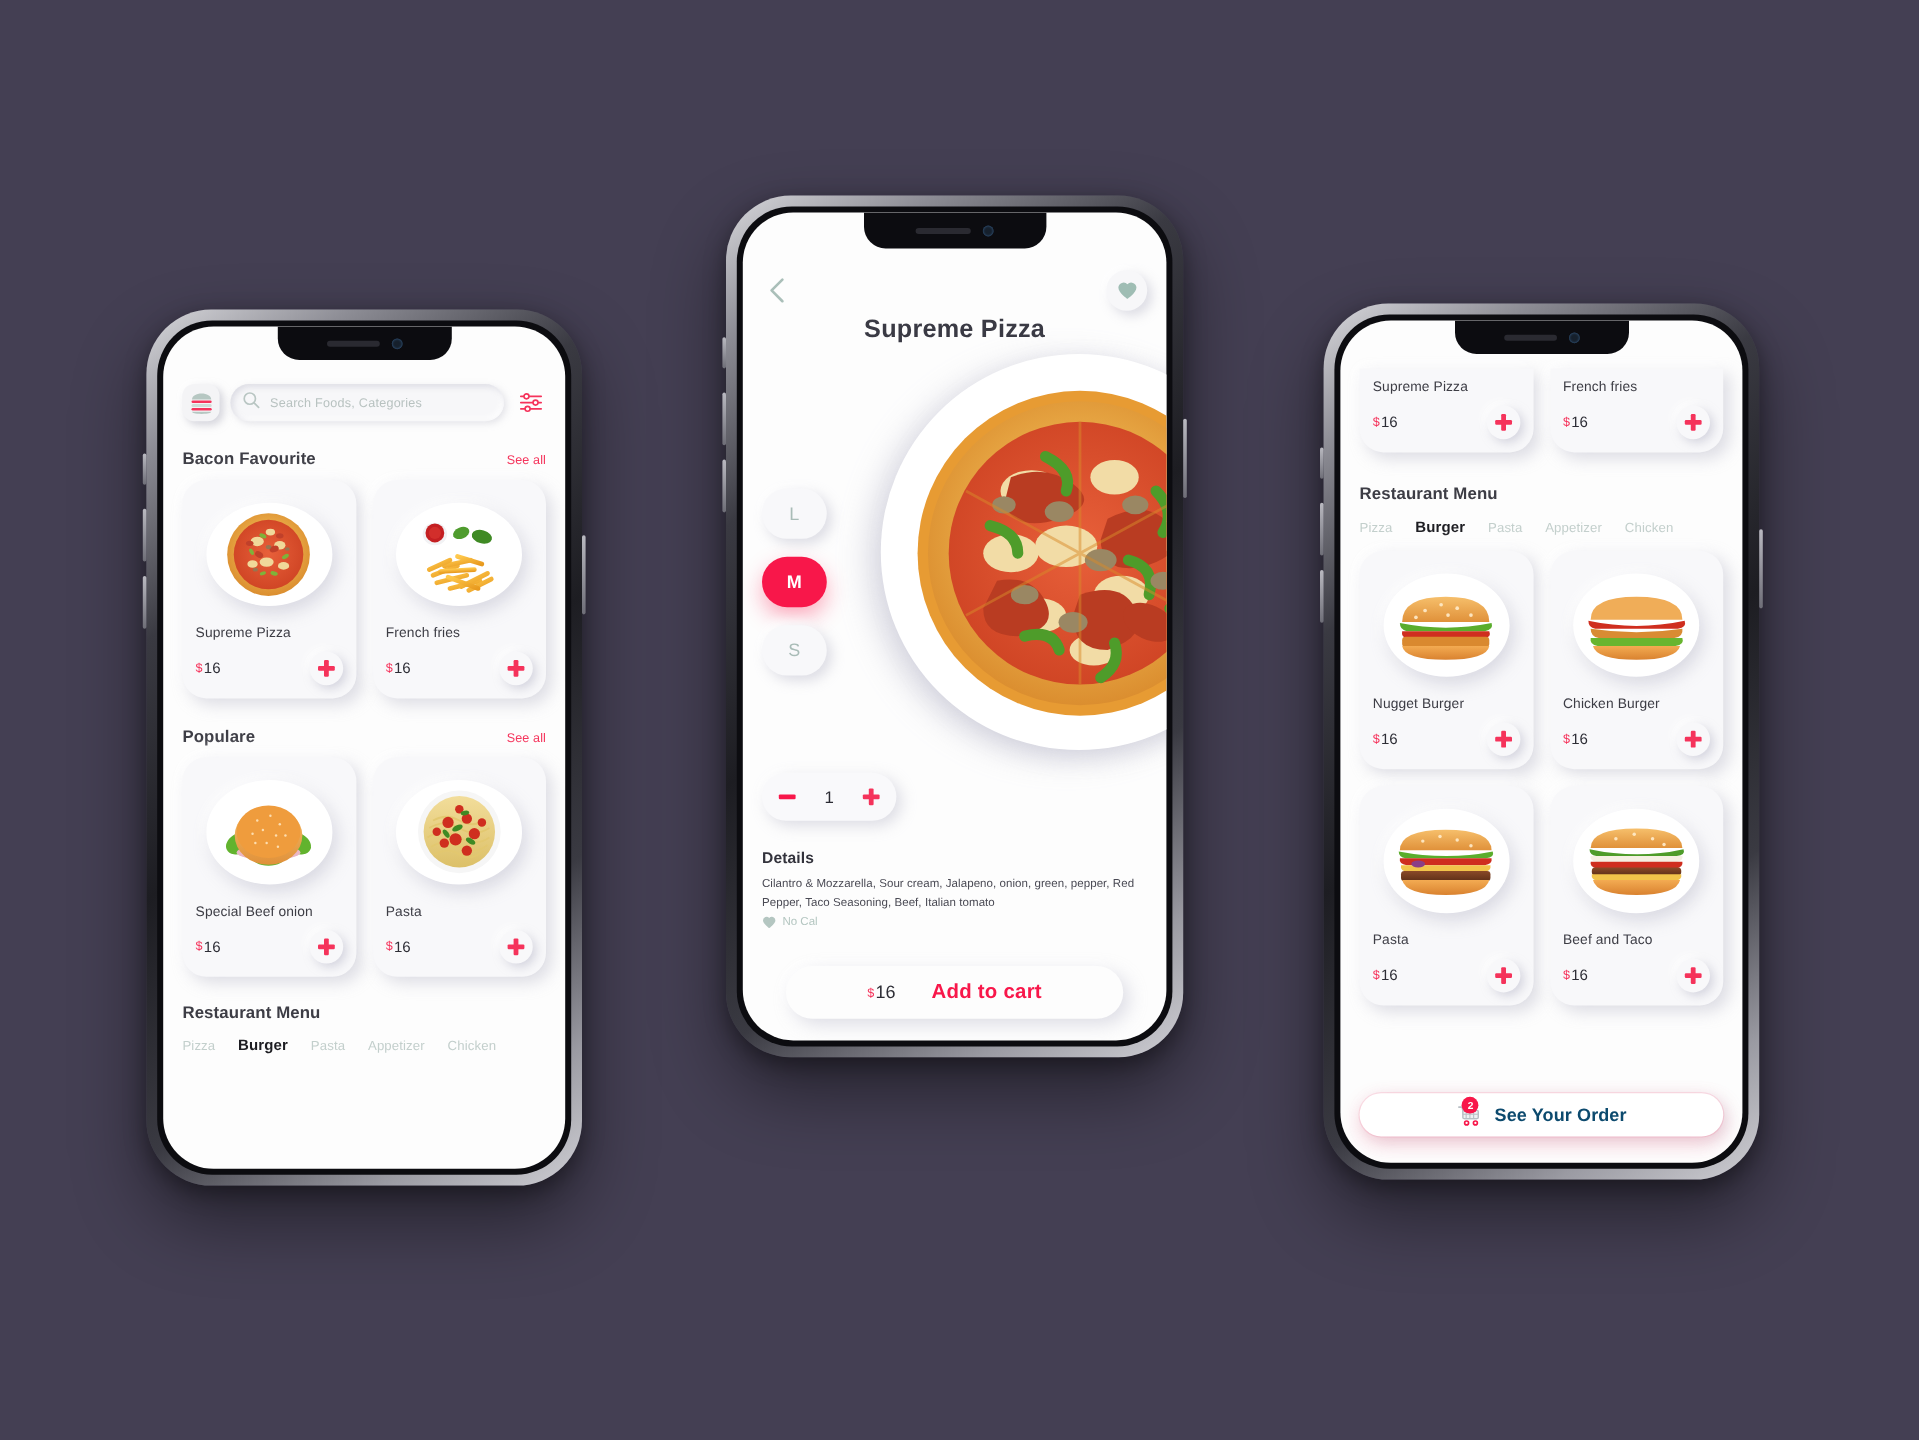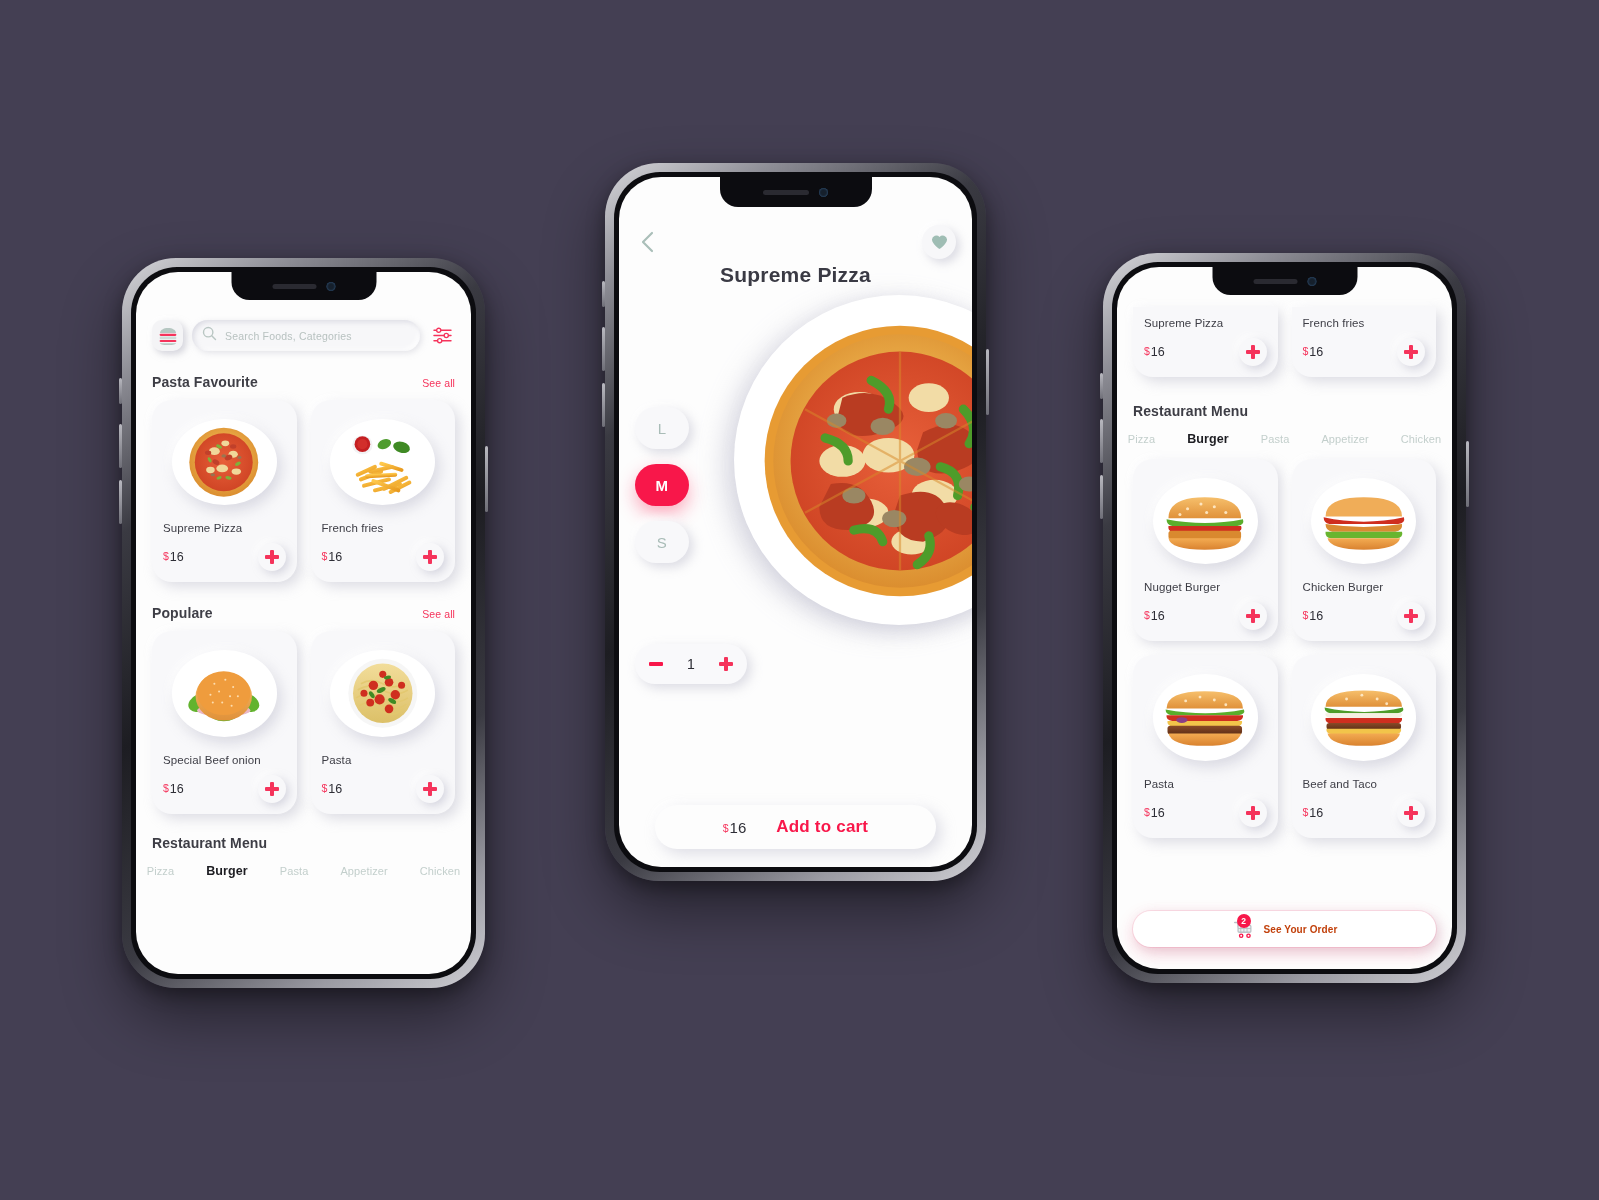--- a/index.html
+++ b/index.html
@@ -206,25 +206,24 @@
   }
   .plus-glyph::before, .plus-glyph::after {
     content: ""; position: absolute; background: #f5335b; border-radius: 1px;
   }
   .plus-glyph::before { left: 0; top: 5px; width: 14px; height: 4px; }
   .plus-glyph::after  { top: 0; left: 5px; width: 4px; height: 14px; }
 
   
   .tabs {
     display: flex;
-    gap: 32px;
+    gap: 19px;
     margin-top: 13px;
     align-items: baseline;
     white-space: nowrap;
-    justify-content: center;
   }
   .tab { font-size: 11px; color: #c3cfcc; letter-spacing: .1px; cursor: pointer; }
   .tab.active { color: #1d1d22; font-weight: 700; font-size: 12.5px; }
 
   
   .detail-top {
     display: flex;
     align-items: center;
     justify-content: space-between;
     padding-top: 48px;
@@ -365,21 +364,21 @@
   }
   .cart-icon-wrap { position: relative; width: 22px; height: 22px; }
   .cart-badge {
     position: absolute; top: -4px; left: 5px;
     width: 14px; height: 14px; border-radius: 50%;
     background: #f8174a; color: #fff;
     font-size: 8.5px; font-weight: 700;
     display: flex; align-items: center; justify-content: center;
     z-index: 3;
   }
-  .order-text { font-size: 10px; font-weight: 700; color: #c2410c; letter-spacing: .1px; }
+  .order-text { font-size: 15px; font-weight: 700; color: #0c4a6e; letter-spacing: .1px; }
 </style>
 </head>
 <body>
 
 <svg width="0" height="0" style="position:absolute" aria-hidden="true">
   <defs>
     <radialGradient id="gPizzaC" cx="50%" cy="45%" r="58%">
       <stop offset="0%" stop-color="#f2c066"></stop>
         <stop offset="60%" stop-color="#e8a845"></stop>
         <stop offset="100%" stop-color="#d98a2c"></stop>
@@ -451,21 +450,21 @@
               <line x1="1" y1="9" x2="19" y2="9" stroke="#f5335b" stroke-width="1.5" stroke-linecap="round"></line>
               <line x1="1" y1="14.5" x2="19" y2="14.5" stroke="#f5335b" stroke-width="1.5" stroke-linecap="round"></line>
               <circle cx="6" cy="3.5" r="2.2" fill="#fff" stroke="#f5335b" stroke-width="1.4"></circle>
               <circle cx="14" cy="9" r="2.2" fill="#fff" stroke="#f5335b" stroke-width="1.4"></circle>
               <circle cx="7" cy="14.5" r="2.2" fill="#fff" stroke="#f5335b" stroke-width="1.4"></circle>
             </svg>
           </div>
         </div>
 
         <div class="sec-head">
-          <span class="sec-title">Pasta Favourite</span>
+          <span class="sec-title">Bacon Favourite</span>
           <span class="see-all">See all</span>
         </div>
         <div class="grid">
           <div class="card">
             <div class="card-img-wrap">
               <div class="plate"></div>
               <svg class="food-art" viewBox="0 0 100 100">
                 <circle cx="50" cy="50" r="44" fill="url(#gPizzaC)"></circle>
                 <circle cx="50" cy="50" r="37" fill="url(#gPizzaS)"></circle>
                 <g fill="#f0d89a">
@@ -727,20 +726,30 @@
       <div class="stepper">
         <button class="step-btn">
             <span class="minus-glyph"></span>
           </button>
         <span class="qty">1</span>
         <button class="step-btn">
             <span class="plus-glyph"></span>
           </button>
       </div>
 
+      <div class="details-block">
+        <div class="details-h">Details</div>
+        <div class="details-p">Cilantro &amp; Mozzarella, Sour cream, Jalapeno, onion, green, pepper, Red Pepper, Taco Seasoning, Beef, Italian tomato</div>
+        <div class="nocal">
+          <svg width="12" height="11" viewBox="0 0 18 17">
+            <path d="M9 16S1 10.6 1 5.9A4.6 4.6 0 0 1 9 3.1 4.6 4.6 0 0 1 17 5.9C17 10.6 9 16 9 16z" fill="#b4c6c1"></path>
+          </svg>
+          <span>No Cal</span>
+        </div>
+      </div>
 
       <button class="cart-bar">
         <span class="price"><span class="cur">$</span><span>16</span></span>
         <span class="cta">Add to cart</span>
       </button>
     </div>
   </div>
 </div>
 
 <div class="phone" id="phone-right">

